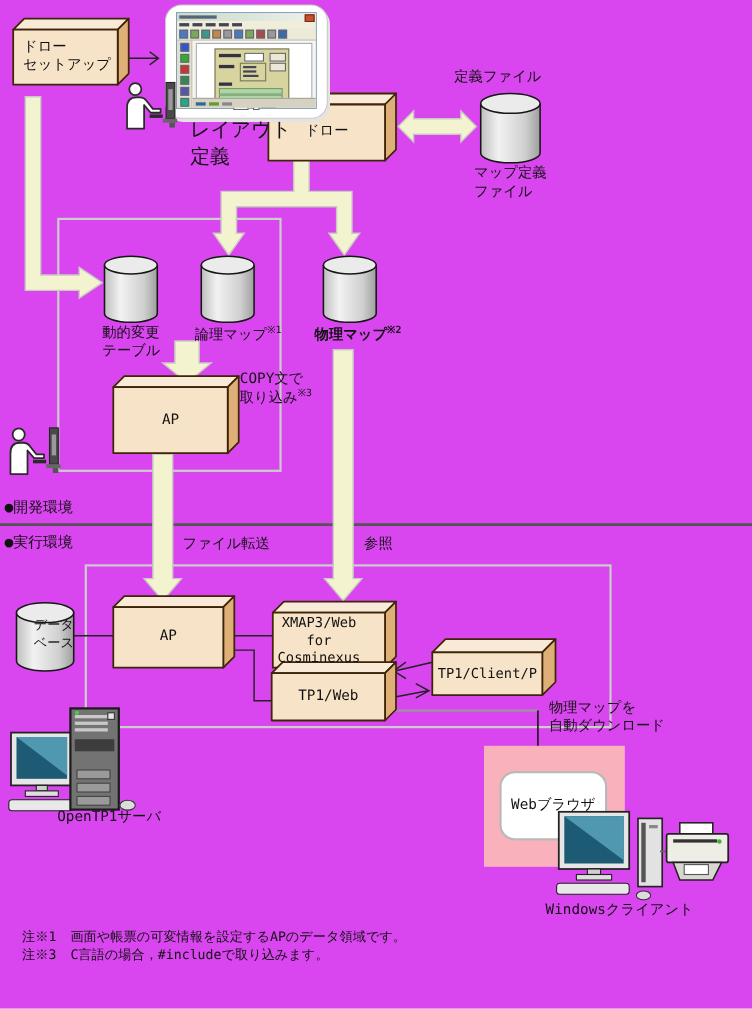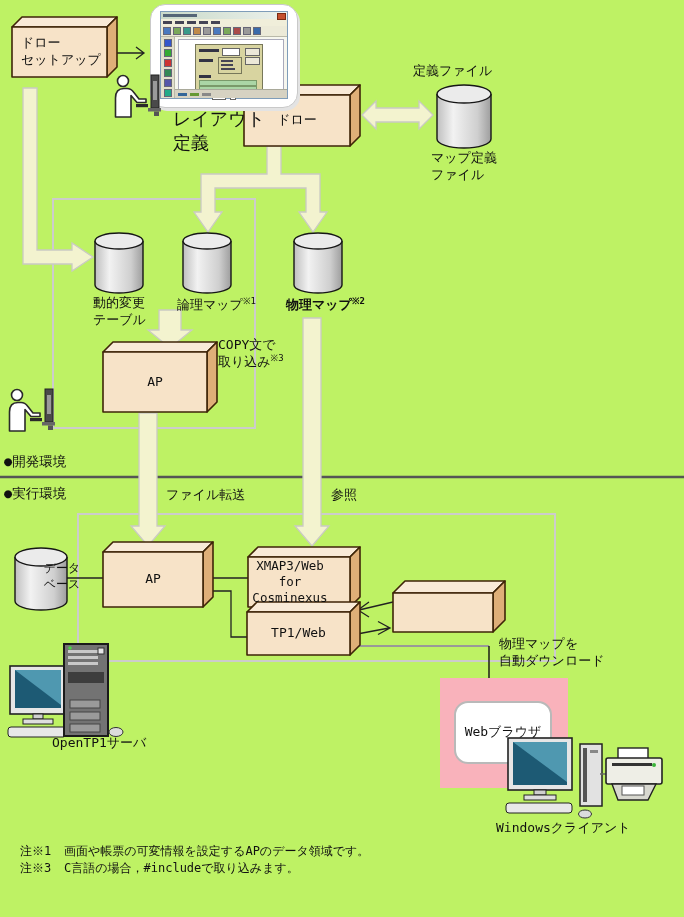--- a/index.html
+++ b/index.html
@@ -1,17 +1,17 @@
 <!DOCTYPE html>
 <html><head>
 <meta charset="utf-8">
 <style>
   html,body{margin:0;padding:0;background:#fff;}
   body{font-family:"DejaVu Sans Mono","Liberation Mono",monospace;color:#111;}
-  #stage{position:relative;width:684px;height:917px;background:#bef264;overflow:hidden;}
+  #stage{position:relative;width:684px;height:917px;background:#d946ef;overflow:hidden;}
   #underlay{position:absolute;left:0;top:0;z-index:1;}
   #overlay-person{position:absolute;left:108px;top:70px;z-index:3;}
   
   #app-card{position:absolute;left:150px;top:4px;width:146px;height:102px;background:#fff;
     border:1.5px solid #c9c9c9;border-radius:15px;z-index:2;box-shadow:2px 3px 0 #e3e3e3;}
   .win{position:absolute;left:9px;top:6px;width:126px;height:86px;background:#ebe8d6;border:1px solid #7f9db9;}
   .tbar{position:relative;height:7px;background:linear-gradient(90deg,#c9dac9,#ecf1ec);}
   .tdash{position:absolute;left:2px;top:2px;width:34px;height:3px;background:#567;}
   .tclose{position:absolute;right:1px;top:1px;width:7px;height:5px;background:#c5502e;border:0.5px solid #7a2a12;}
   .mbar{display:flex;gap:3px;align-items:center;height:7px;background:#f0eeda;padding-left:2px;}
@@ -319,31 +319,34 @@
   </div>
   <div class="lbl" style="left:4px;top:485px;font-size:13.5px">
     <span>●実行環境</span>
   </div>
   <div class="lbl" style="left:166px;top:486px">
     <span>ファイル転送</span>
   </div>
   <div class="lbl" style="left:331px;top:486px">
     <span>参照</span>
   </div>
-  <div class="boxlbl" style="left:28px;top:556px;width:68px;height:42px;font-size:12px">
+  <div class="boxlbl" style="left:15px;top:556px;width:68px;height:42px;font-size:12px">
     <span><span>データ</span><br><span>ベース</span></span>
   </div>
   <div class="boxlbl" style="left:103px;top:552px;width:100px;height:55px">
     <span>AP</span>
   </div>
   <div class="boxlbl" style="left:248px;top:557px;width:84px;height:50px;font-size:12.5px">
     <span><span>XMAP3/Web for</span><br><span>Cosminexus</span></span>
   </div>
   <div class="boxlbl" style="left:247px;top:612px;width:103px;height:43px">
     <span>TP1/Web</span>
+  </div>
+  <div class="boxlbl" style="left:393px;top:593px;width:100px;height:39px;font-size:12.5px">
+    <span>TP1/Client/P</span>
   </div>
   <div class="lbl" style="left:499px;top:635px">
     <span>物理マップを</span><br><span>自動ダウンロード</span>
   </div>
   <div class="boxlbl" style="left:455px;top:702px;width:96px;height:61px">
     <span>Webブラウザ</span>
   </div>
   <div class="lbl" style="left:52px;top:734px">
     <span>OpenTP1サーバ</span>
   </div>

